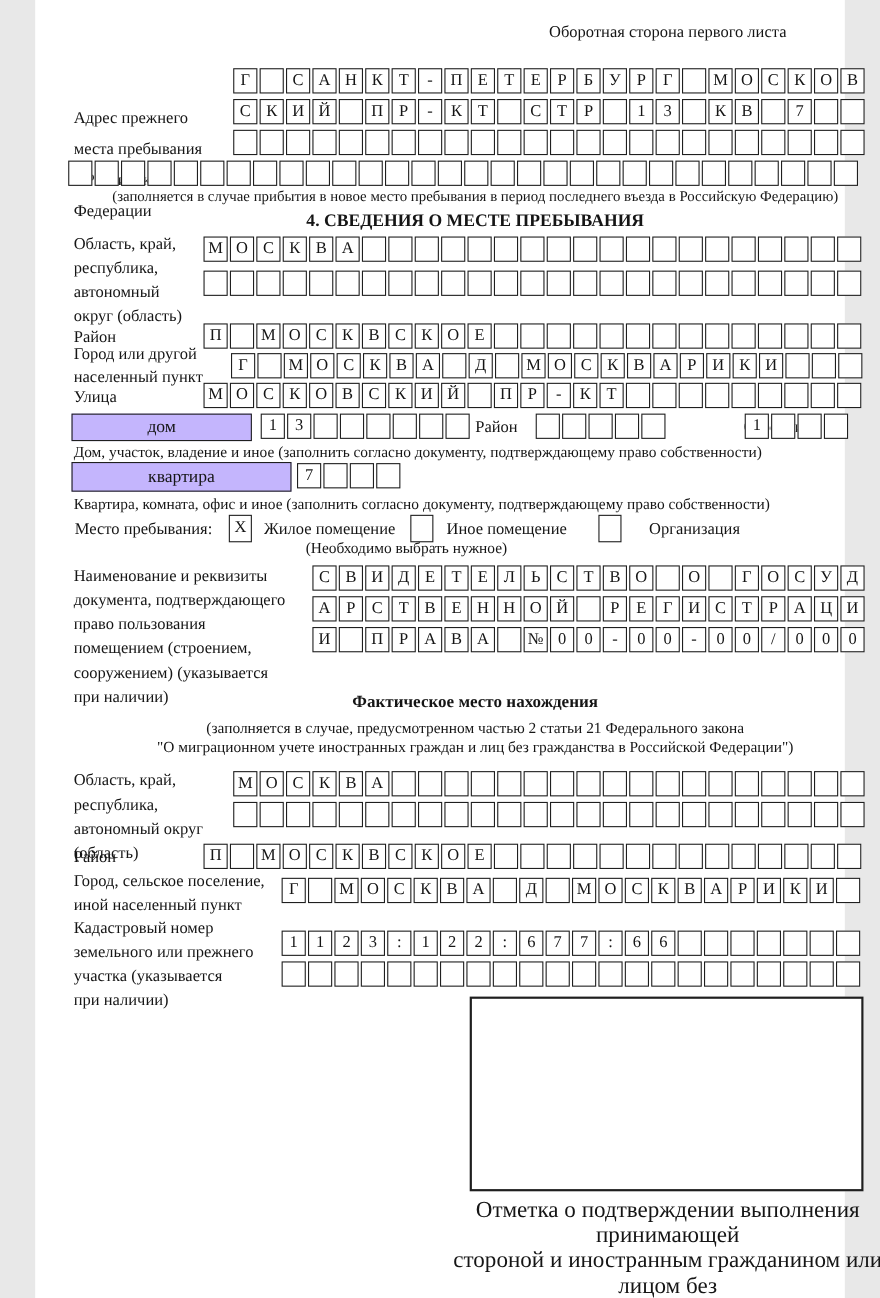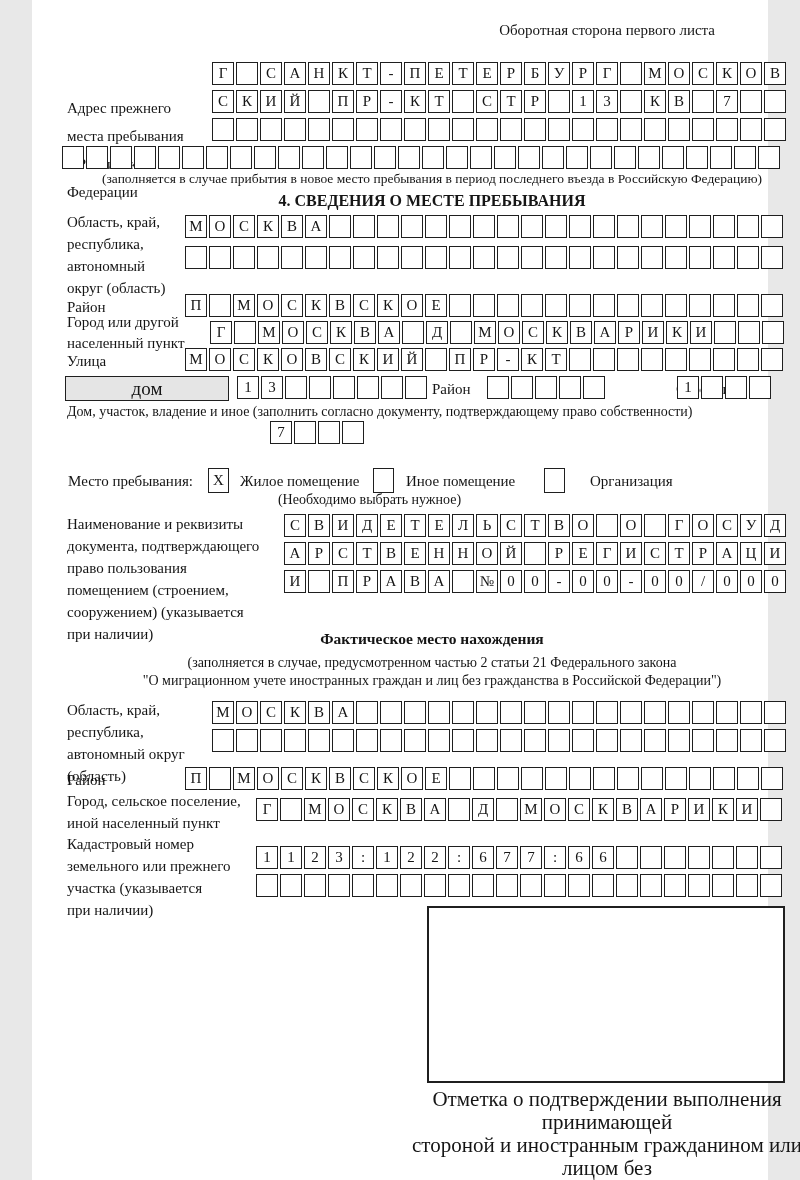--- a/index.html
+++ b/index.html
@@ -17,22 +17,22 @@
     width:22px;height:23px;box-sizing:border-box;
     border:1.5px solid #1f1f1f;background:#fff;
     display:flex;align-items:center;justify-content:center;
     font-size:15px;font-family:"Liberation Serif",serif;
   }
   .cb .cell{height:25px;width:21px;}
   .title{font-weight:bold;font-size:16px;text-align:center;width:800px;}
   .centerline{text-align:center;width:800px;font-size:13.5px;}
   .footnote{font-size:14px;}
   .wbox{
-    box-sizing:border-box;border:1.5px solid #1f1f1f;background:#e5e5e5;
-    display:flex;align-items:center;justify-content:center;font-size:19px;
+    box-sizing:border-box;border:1.5px solid #1f1f1f;background:#c4b5fd;
+    display:flex;align-items:center;justify-content:center;font-size:16px;
   }
   .markbox{box-sizing:border-box;border:2px solid #1f1f1f;background:#fff;}
   .markcaption{font-size:21px;line-height:23px;text-align:center;white-space:pre-line;}
   .capline{font-size:14px;}
 </style>
 </head>
 <body>
 
 <div class="page">
 
@@ -323,26 +323,28 @@
     </div>
   <div class="abs lbl" style="left:604px;top:378px;margin-left:40px;">Строение</div>
   <div class="abs cellrow" style="left:645px;top:376px;">
       <span class="cell">1</span>
       <span class="cell"></span>
       <span class="cell"></span>
       <span class="cell"></span>
     </div>
   <div class="abs footnote" style="left:35px;top:404px;">Дом, участок, владение и иное (заполнить согласно документу, подтверждающему право собственности)</div>
 
+  <div class="abs wbox" style="left:33px;top:420px;width:200px;height:27px;">квартира</div>
   <div class="abs cellrow" style="left:238px;top:421px;">
       <span class="cell">7</span>
       <span class="cell"></span>
       <span class="cell"></span>
       <span class="cell"></span>
     </div>
+  <div class="abs footnote" style="left:35px;top:452px;">Квартира, комната, офис и иное (заполнить согласно документу, подтверждающему право собственности)</div>
 
   <div class="abs lbl" style="left:36px;top:470px;">Место пребывания:</div>
   <div class="abs cellrow cb" style="left:176px;top:468px;">
       <span class="cell">X</span>
     </div>
   <div class="abs lbl" style="left:208px;top:470px;">Жилое помещение</div>
   <div class="abs cellrow cb" style="left:341px;top:468px;">
       <span class="cell"></span>
     </div>
   <div class="abs lbl" style="left:374px;top:470px;">Иное помещение</div>

